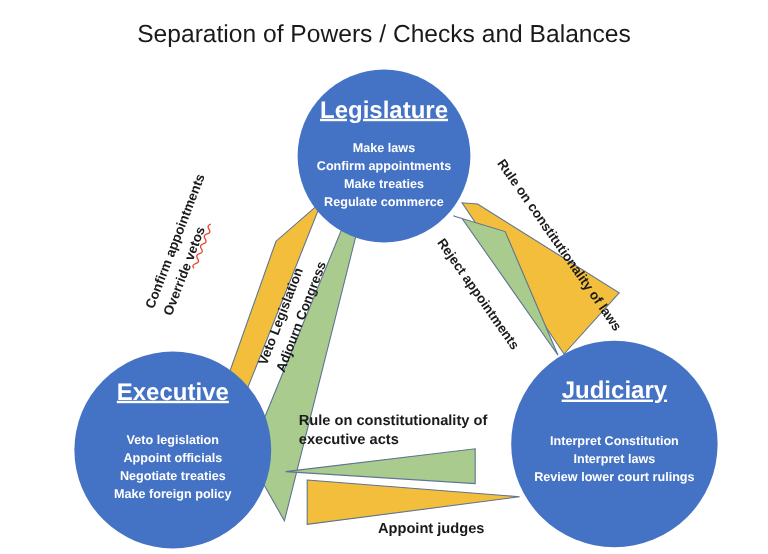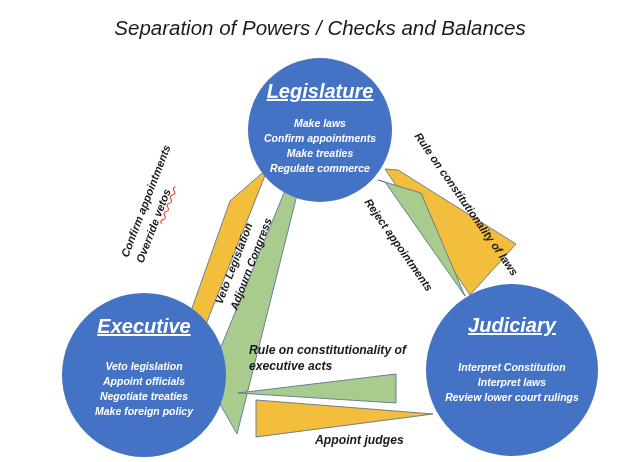--- a/index.html
+++ b/index.html
@@ -11,21 +11,20 @@
   body {
     font-family: "Liberation Sans", sans-serif;
     -webkit-font-smoothing: antialiased;
   }
   #canvas {
     position: relative;
     width: 640px;
     height: 462px;
     background: #ffffff;
     overflow: hidden;
-    font-style: italic;
   }
   #diagram-svg {
     position: absolute;
     left: 0;
     top: 0;
     width: 640px;
     height: 462px;
   }
 
   .title-text {

